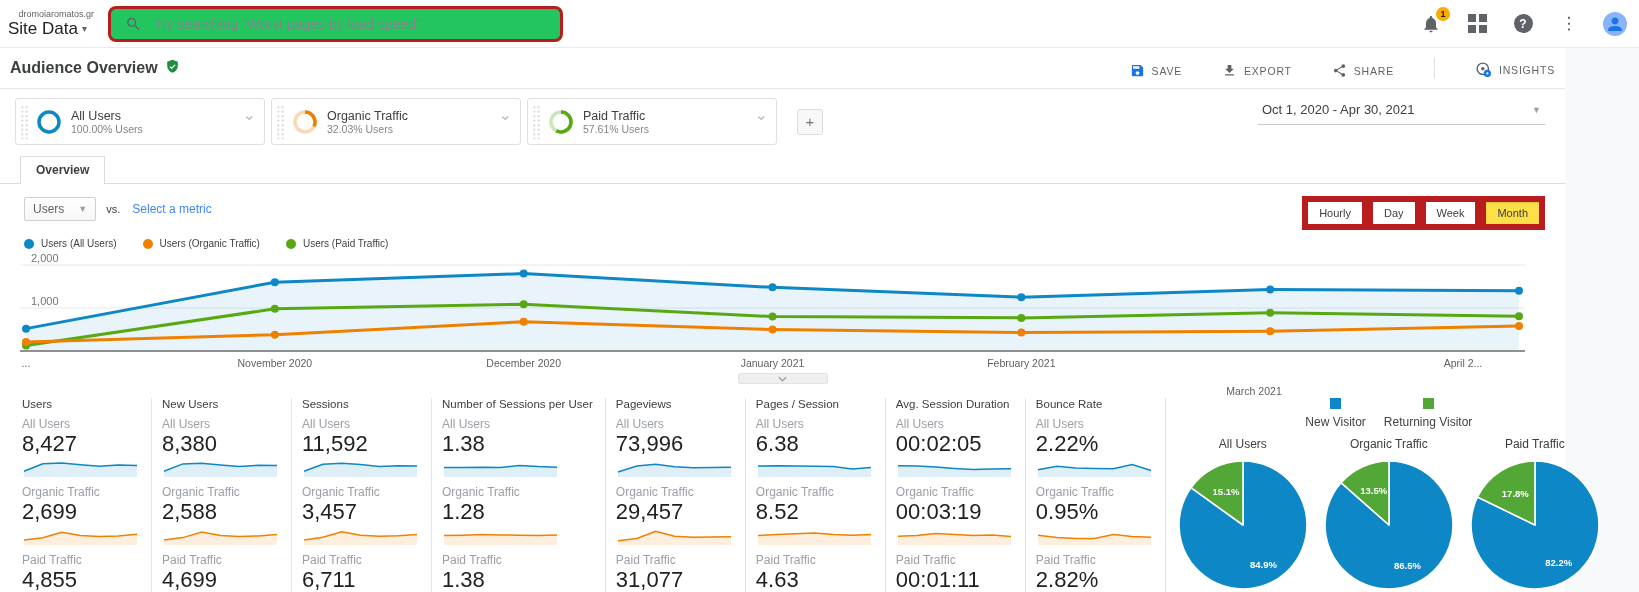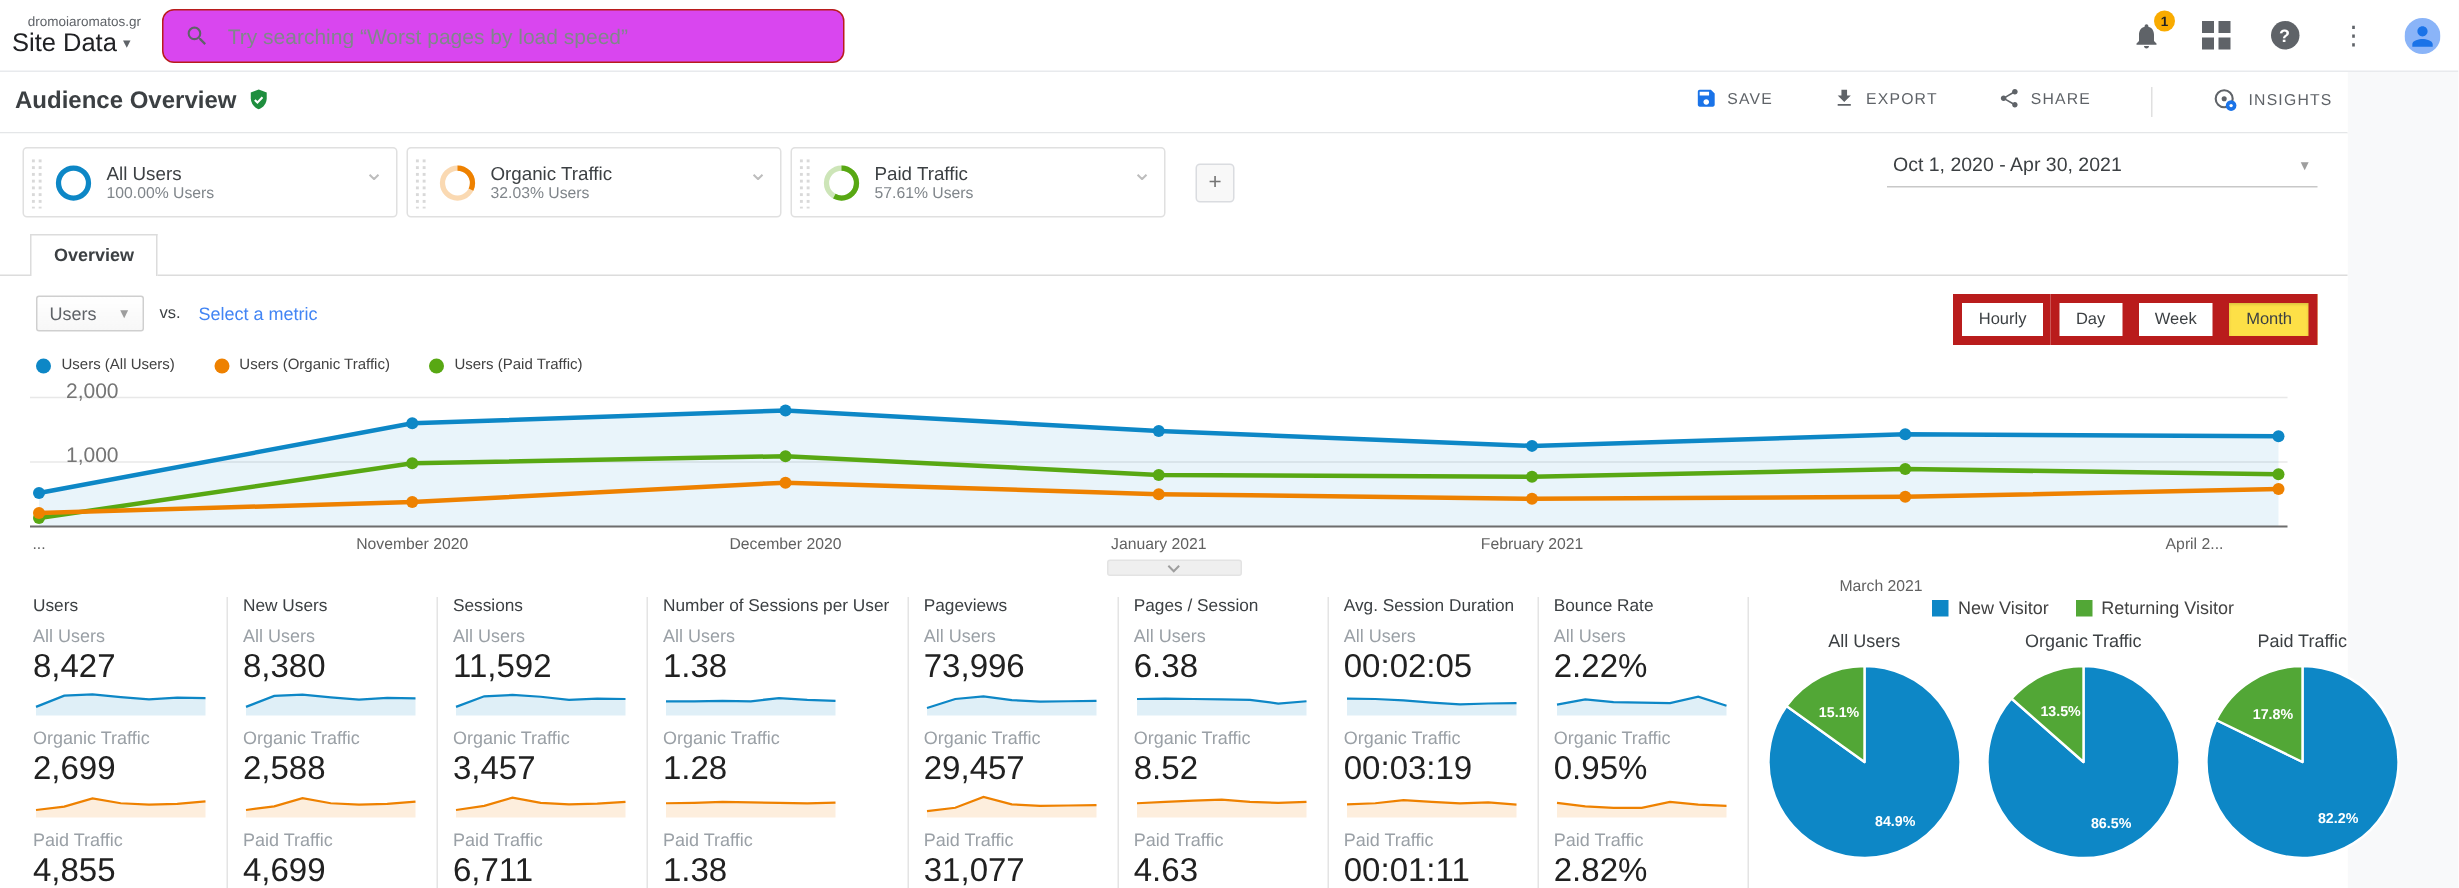--- a/index.html
+++ b/index.html
@@ -5,36 +5,36 @@
   * { box-sizing: border-box; margin: 0; padding: 0; }
   html, body { width: 1639px; height: 592px; overflow: hidden; }
   body { font-family: "Liberation Sans", sans-serif; background: #f8f9fa; color: #3c4043; }
 
   
   .appbar { display: flex; align-items: center; height: 48px; background: #fff; border-bottom: 1px solid #e8eaed; padding: 0 12px 0 8px; }
   .brand { width: 86px; cursor: pointer; text-align: right; }
   .brand .acct { font-size: 9px; color: #5f6368; white-space: nowrap; }
   .brand .prop { font-size: 17px; color: #202124; display: flex; align-items: center; gap: 4px; white-space: nowrap; }
   .brand .caret { font-size: 10px; color: #5f6368; }
-  .search { display: flex; align-items: center; gap: 12px; width: 455px; height: 36px; margin-left: 14px; background: #d946ef; border: 1px solid #b91c1c; border-radius: 8px; padding: 0 14px; }
+  .search { display: flex; align-items: center; gap: 12px; width: 455px; height: 36px; margin-left: 14px; background: #22c55e; border: 3px solid #b91c1c; border-radius: 8px; padding: 0 14px; }
   .search input { border: 0; outline: 0; background: transparent; font-size: 14px; color: #3c4043; width: 100%; font-family: "Liberation Sans", sans-serif; }
   .search input::placeholder { color: #80868b; }
   .appbar-right { margin-left: auto; display: flex; align-items: center; gap: 22px; }
   .iconbtn { position: relative; width: 24px; height: 24px; display: flex; align-items: center; justify-content: center; cursor: pointer; }
   .badge { position: absolute; top: -5px; right: -7px; min-width: 14px; height: 14px; border-radius: 8px; background: #f9ab00; color: #202124; font-size: 9px; font-weight: bold; display: flex; align-items: center; justify-content: center; padding: 0 3px; }
   .apps-grid { display: grid; grid-template-columns: 8px 8px; grid-gap: 3px; }
   .apps-grid span { width: 8px; height: 8px; background: #5f6368; }
   .help-circle { width: 19px; height: 19px; border-radius: 50%; background: #5f6368; color: #fff; font-size: 12px; font-weight: bold; display: flex; align-items: center; justify-content: center; }
   .kebab { color: #5f6368; font-size: 17px; letter-spacing: 0; }
 
   
   .content { width: 1565px; background: #fff; }
   .toolbar { display: flex; align-items: center; height: 41px; border-bottom: 1px solid #e4e6e8; padding: 0 10px; background: #fff; }
   .report-title { font-size: 16px; font-weight: bold; color: #3c4043; display: flex; gap: 7px; }
-  .toolbar-actions { margin-left: auto; display: flex; align-items: flex-start; gap: 40px; }
+  .toolbar-actions { margin-left: auto; display: flex; align-items: flex-end; gap: 40px; }
   .action { display: flex; align-items: center; gap: 7px; font-size: 10.5px; letter-spacing: .8px; color: #5f6368; cursor: pointer; }
   .vdiv { width: 1px; height: 20px; background: #e0e0e0; }
 
   
   .chips-row { display: flex; align-items: center; padding: 9px 20px 11px 15px; background: #fff; }
   .chip { display: flex; align-items: center; width: 250px; height: 47px; border: 1px solid #e0e0e0; border-radius: 3px; background: #fff; margin-right: 6px; cursor: pointer; position: relative; }
   .chip-grip { width: 9px; height: 34px; margin-left: 4px; background-image: radial-gradient(#d9d9d9 1.1px, transparent 1.1px); background-size: 4.5px 4.5px; }
   .chip-text { margin-left: 8px; }
   .chip-title { font-size: 12.5px; color: #3c4043; }
   .chip-sub { font-size: 10.5px; color: #80868b; }
@@ -59,37 +59,37 @@
   .gran-btn { padding: 5px 11px; border: 6px solid #b91c1c; background: #fff; font-size: 11px; color: #3c4043; margin-left: -1px; cursor: pointer; font-family: "Liberation Sans", sans-serif; }
   .gran-btn.active { background: #fde047; box-shadow: inset 0 1px 2px rgba(0,0,0,.15); }
 
   .chart-legend { display: flex; gap: 26px; margin: 16px 0 6px 24px; }
   .cl-item { display: flex; align-items: center; gap: 7px; font-size: 10px; color: #424242; }
   .cl-dot { width: 10px; height: 10px; border-radius: 50%; }
 
   
   .chart-wrap { position: relative; margin-left: 20px; width: 1505px; height: 100px; }
   .chart-wrap svg { overflow: visible; }
-  .ytick { position: absolute; left: 24px; font-size: 14px; color: #757575; }
+  .ytick { position: absolute; left: 11px; font-size: 11px; color: #757575; }
   .xlabels { position: relative; margin-left: 20px; width: 1505px; height: 15px; }
   .xlabel { position: absolute; top: 2px; font-size: 10.5px; color: #616161; white-space: nowrap; transform: translateX(-50%); }
   .expander { width: 90px; height: 11px; margin: 3px auto 0; background: #efefef; border: 1px solid #e3e3e3; border-radius: 2px; display: flex; align-items: center; justify-content: center; cursor: pointer; }
 
   
   .cards-row { display: flex; background: #fff; padding: 14px 0 0 20px; min-height: 232px; }
   .card { padding: 0 12px 0 2px; border-right: 1px solid #e4e4e4; min-width: 131px; margin-right: 8px; }
   .card:last-of-type { margin-right: 0; }
   .card-title { font-size: 11.5px; color: #3c4043; margin-bottom: 7px; white-space: nowrap; }
   .mrow-label { font-size: 12px; color: #9aa0a6; }
   .mrow-value { font-size: 22px; font-weight: 300; color: #212121; line-height: 25px; }
   .mrow svg { display: block; margin: 1px 0 7px; }
 
   .visitors { flex: 1; padding-top: 0; }
   .v-legend { display: flex; justify-content: center; gap: 18px; margin: 0 0 8px; }
-  .vl-item { display: flex; align-items: center; gap: 6px; font-size: 12px; color: #424242; }
+  .vl-item { display: flex; align-items: center; gap: 6px; font-size: 12px; color: #424242; flex-direction: column; }
   .vl-swatch { width: 11px; height: 11px; }
   .pies { display: flex; justify-content: space-around; padding: 0 4px; }
   .pie-block { text-align: center; width: 146px; }
   .pie-title { font-size: 12px; color: #3c4043; margin-bottom: 7px; }
   .pie-label { font-size: 9.5px; font-weight: bold; fill: #fff; }
 </style>
 </head>
 <body>
 
 <header class="appbar">

